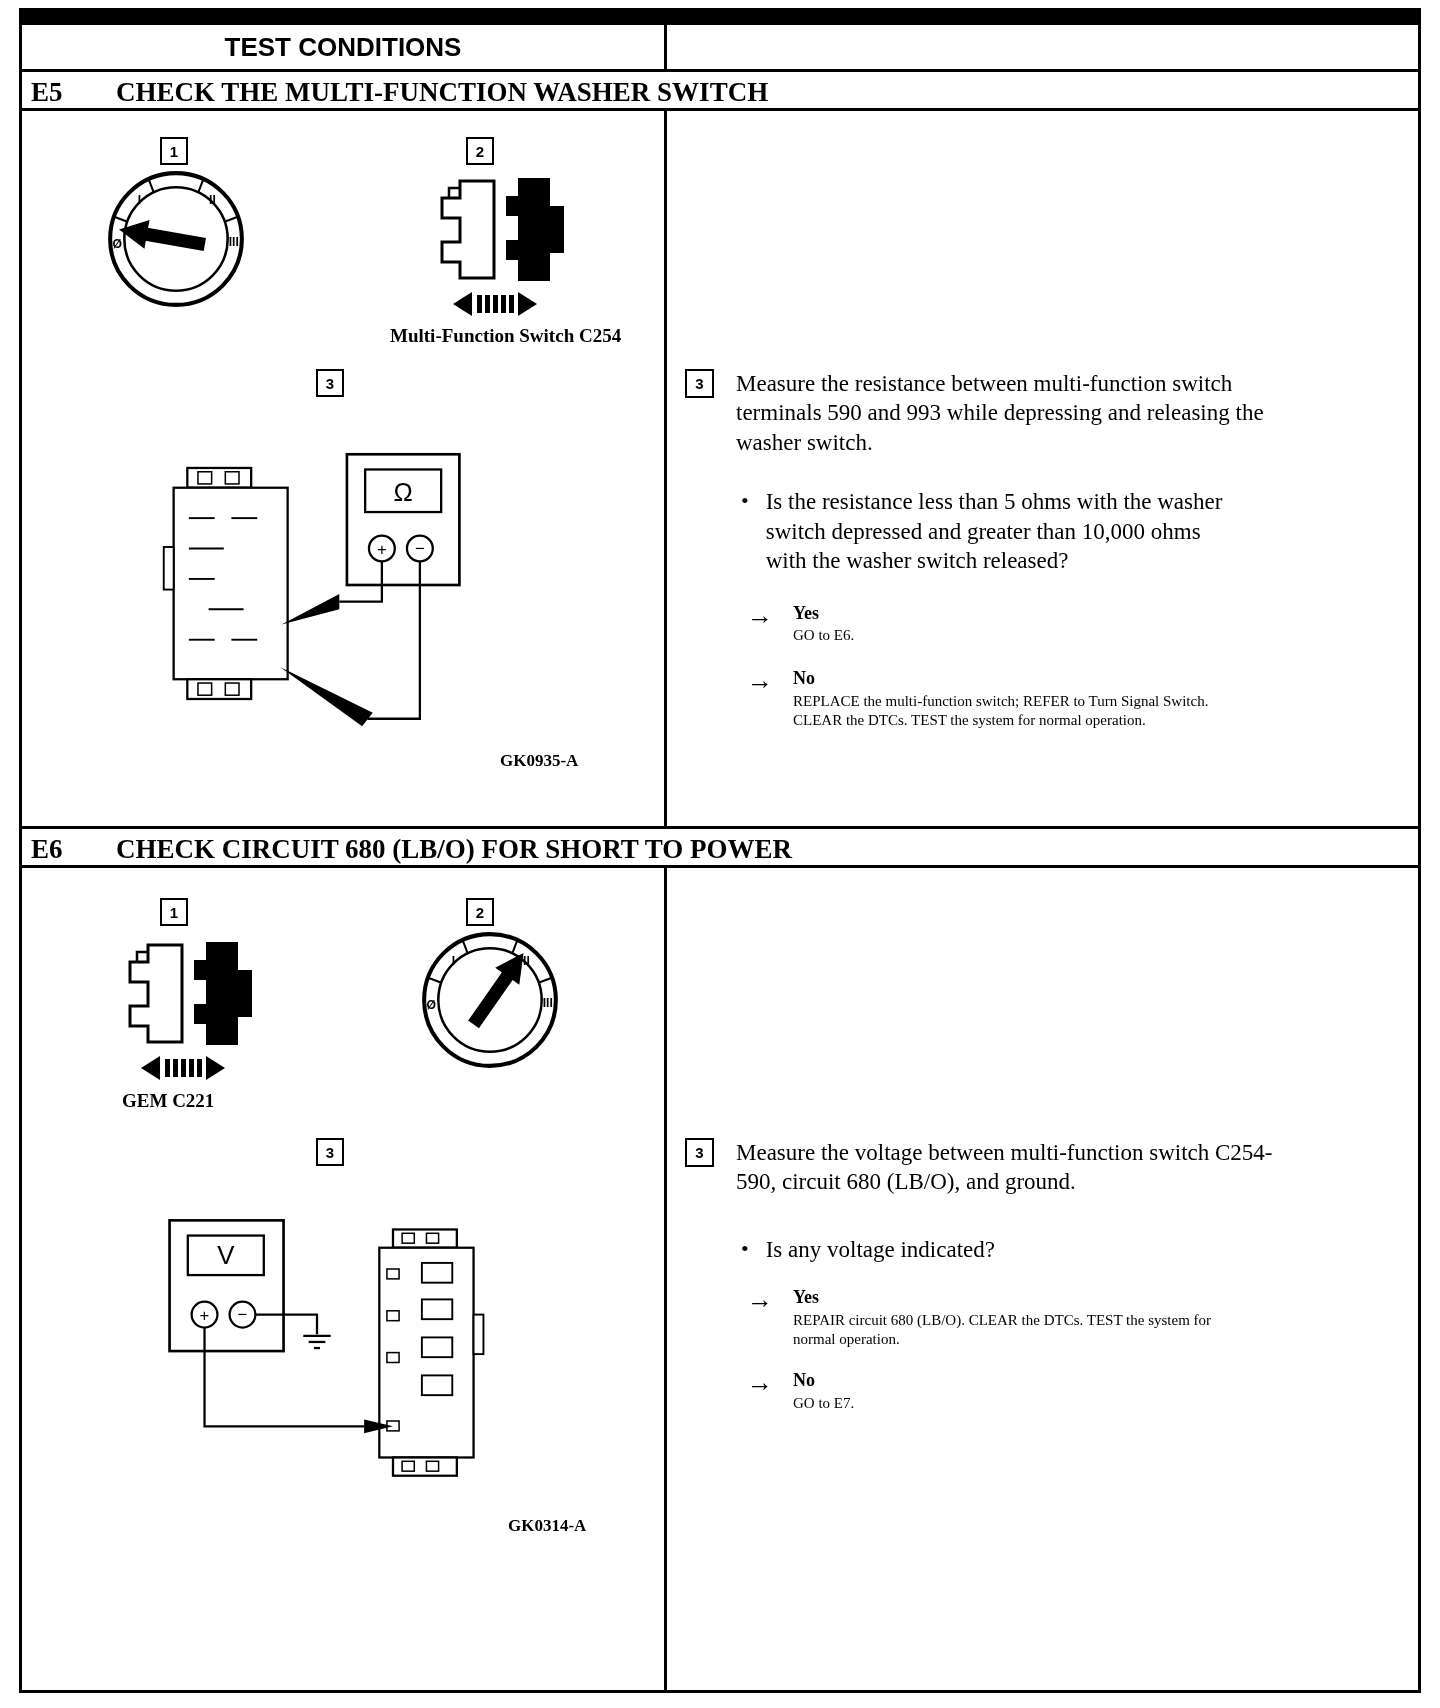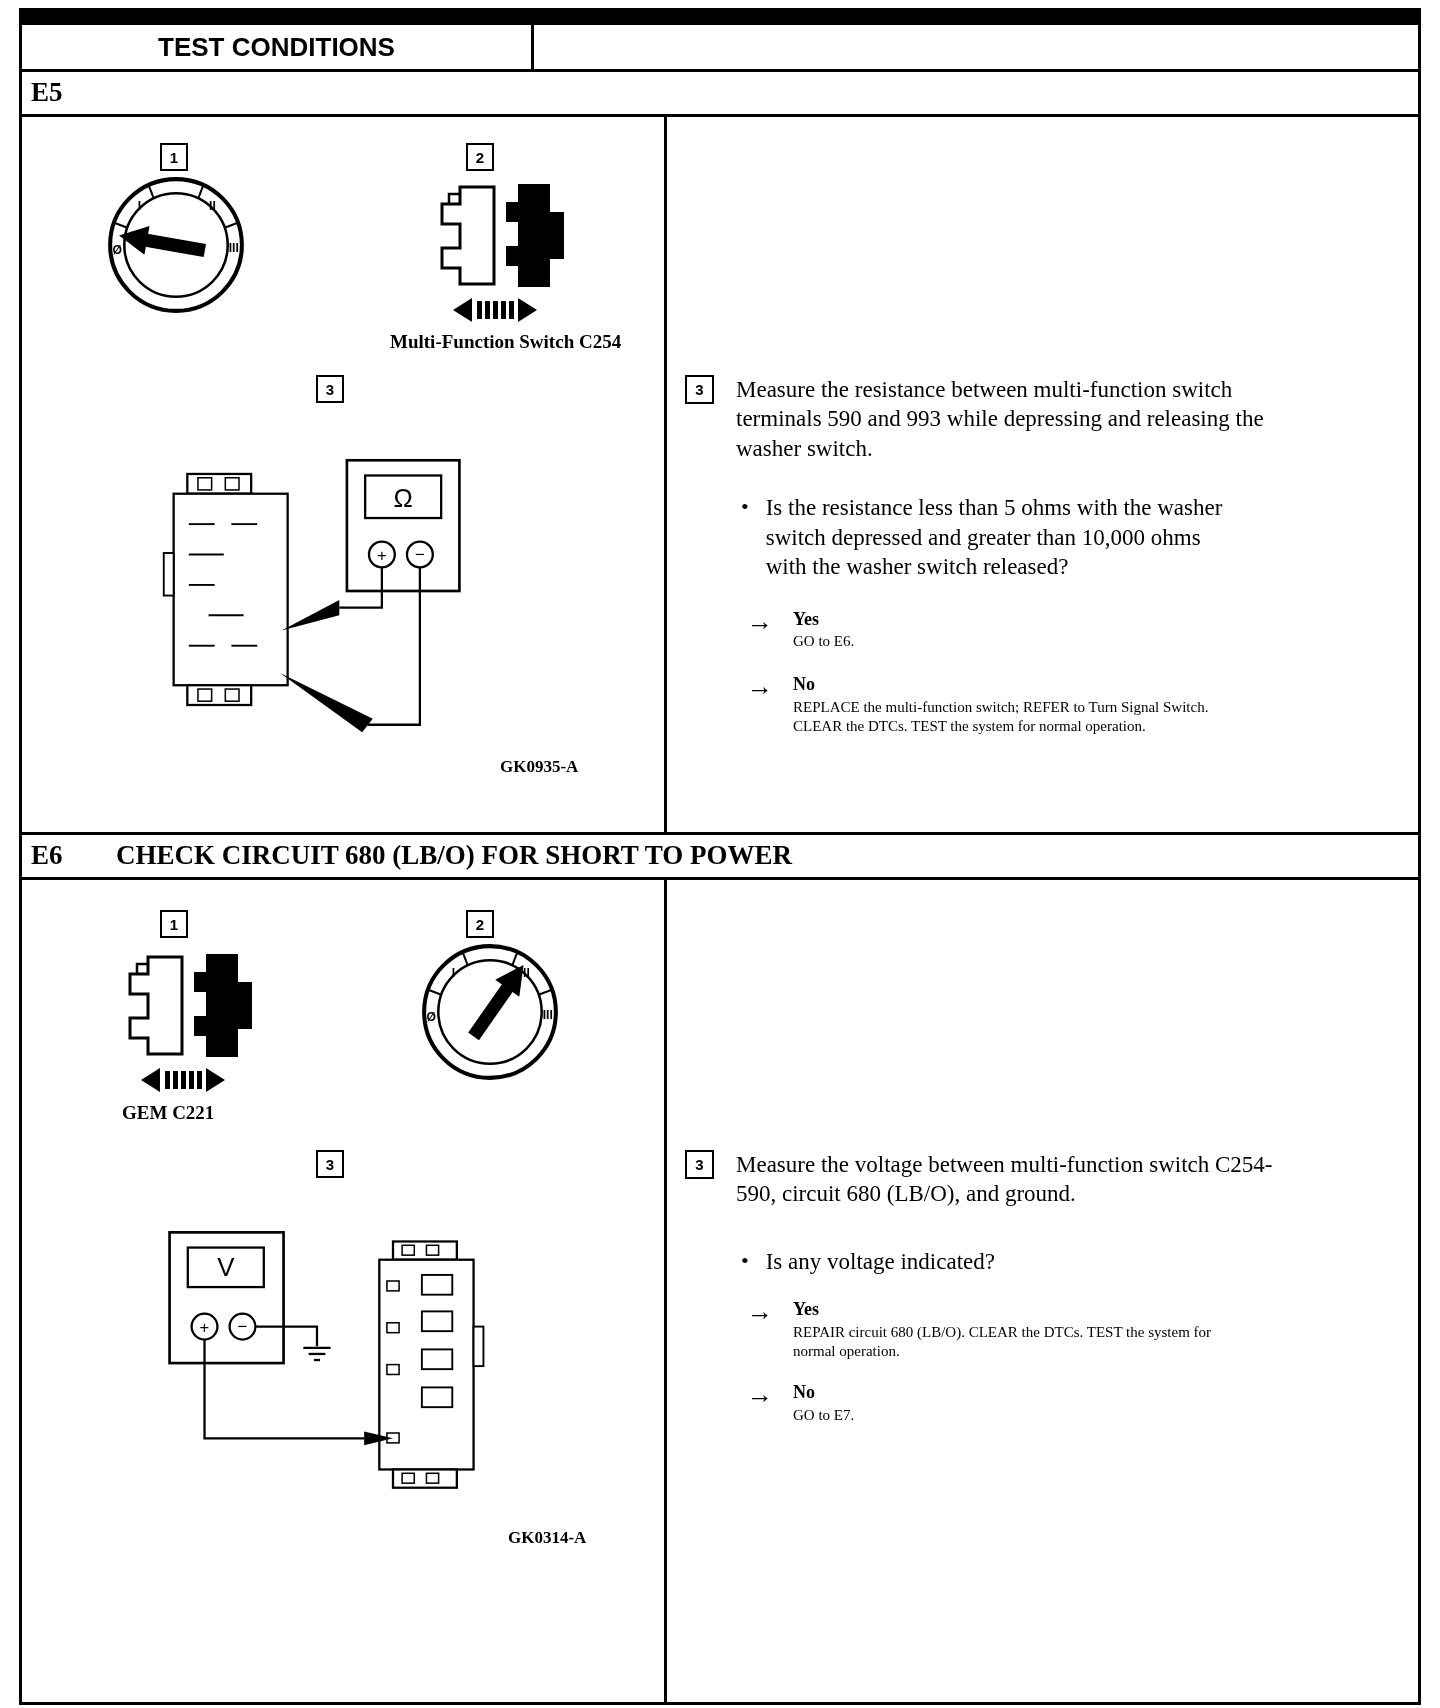--- a/index.html
+++ b/index.html
@@ -3,24 +3,24 @@
 <meta charset="utf-8">
 <style>
   * { margin:0; padding:0; box-sizing:border-box; }
   html,body { width:1440px; height:1708px; background:#fff; }
   body { font-family:"Liberation Serif", serif; color:#000; position:relative; }
 
   .page { position:absolute; left:19px; top:8px; width:1402px; border:3px solid #000; background:#fff; }
   .topbar { height:14px; background:#000; }
 
   .colhdr { display:flex; border-bottom:3px solid #000; font-family:"Liberation Sans", sans-serif; font-weight:bold; font-size:26px; }
-  .colhdr .left  { width:512px; border-right:3px solid #000; text-align:center; padding:7px 0 6px; }
+  .colhdr .left  { width:645px; border-right:3px solid #000; text-align:center; padding:7px 0 6px; }
   .colhdr .right { flex:1; text-align:center; padding:7px 0 6px; letter-spacing:-0.3px; }
 
-  .sechdr { display:flex; align-items:baseline; border-bottom:3px solid #000; padding:5px 10px 6px 9px; font-weight:bold; font-size:27px; }
+  .sechdr { display:flex; align-items:baseline; border-bottom:3px solid #000; padding:5px 10px 0 9px; font-weight:bold; font-size:27px; }
   .sechdr .sid { width:85px; flex:none; }
 
   .body-row { display:flex; border-bottom:3px solid #000; }
   .body-row.last { border-bottom:none; }
   .cond-cell { width:645px; border-right:3px solid #000; position:relative; flex:none; }
   .detail-cell { flex:1; padding-left:18px; padding-right:28px; }
   .e5 .cond-cell { height:715px; }
   .e6 .cond-cell { height:822px; }
   .e5 .detail-cell { padding-top:258px; }
   .e6 .detail-cell { padding-top:270px; }
@@ -57,20 +57,21 @@
 
 <div class="page">
   <div class="topbar"></div>
 
   <div class="colhdr">
     <div class="left">TEST CONDITIONS</div>
   </div>
 
   <div class="sechdr">
     <div class="sid">E5</div>
+    <div class="stitle">CHECK THE MULTI-FUNCTION WASHER SWITCH</div>
   </div>
 
   <div class="body-row e5">
     <div class="cond-cell">
 
       <div class="numbox" style="left:138px;top:26px;">1</div>
       <div class="numbox" style="left:444px;top:26px;">2</div>
       <div class="numbox" style="left:294px;top:258px;">3</div>
 
       <svg class="diag" style="left:78px;top:52px;" width="152" height="152" viewBox="0 0 150 150">

